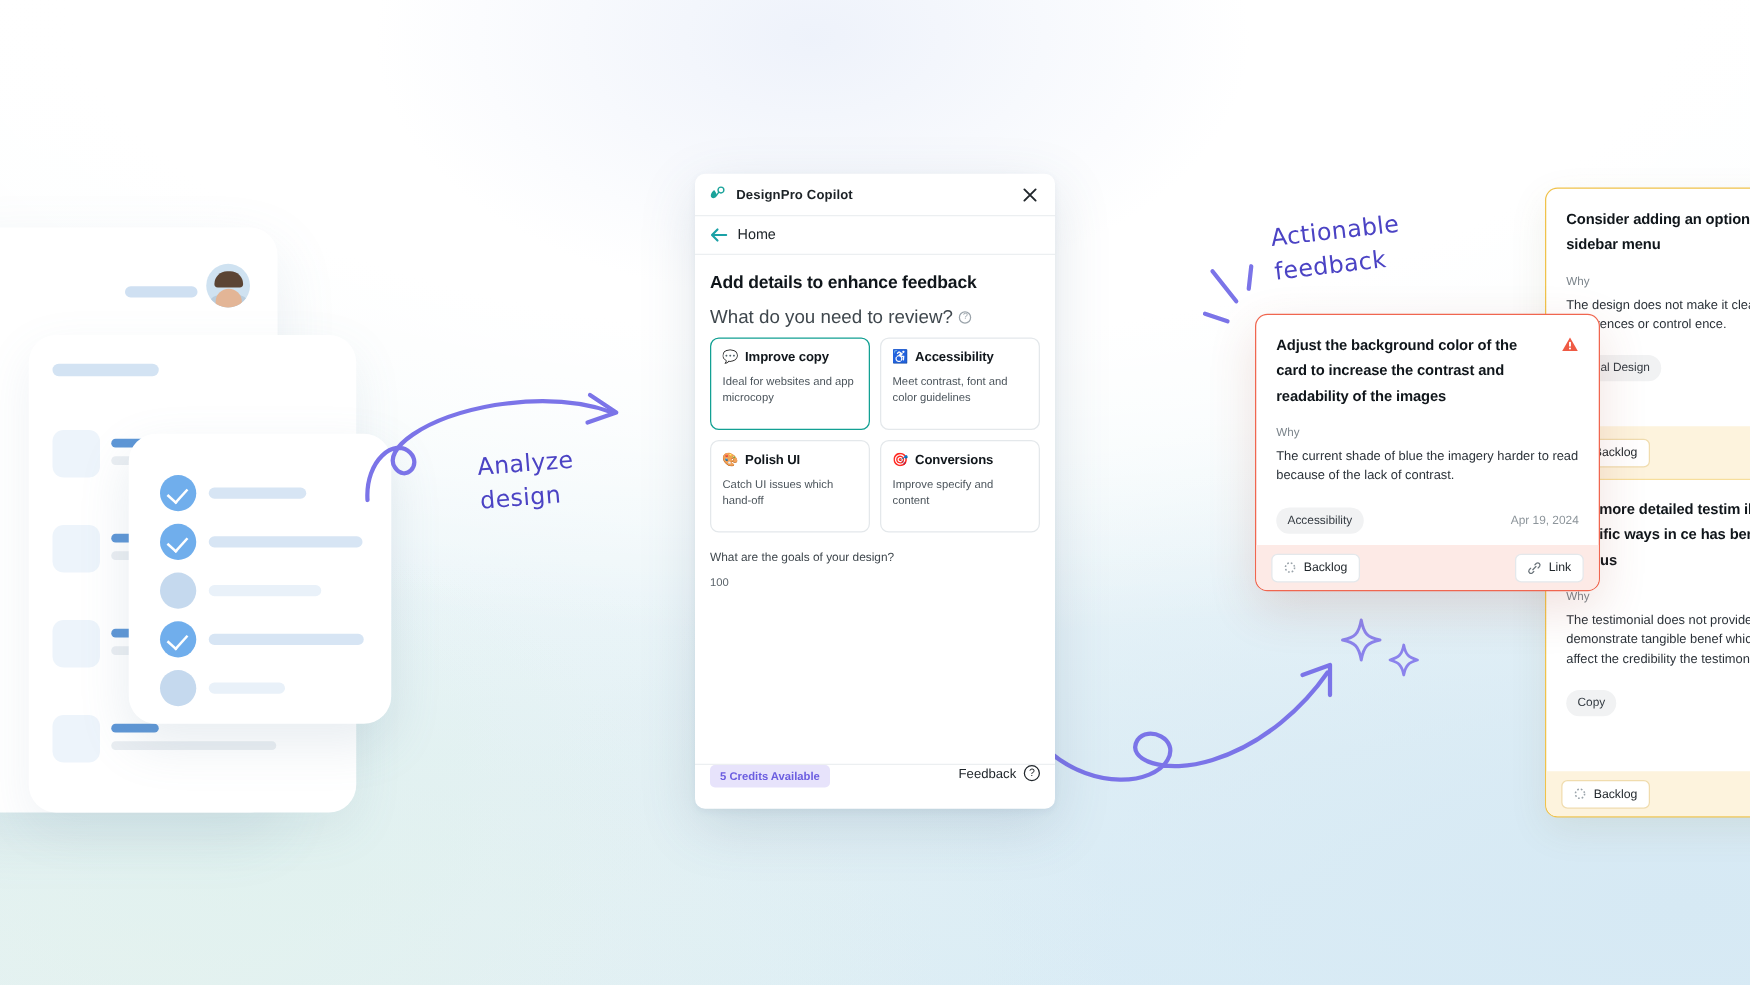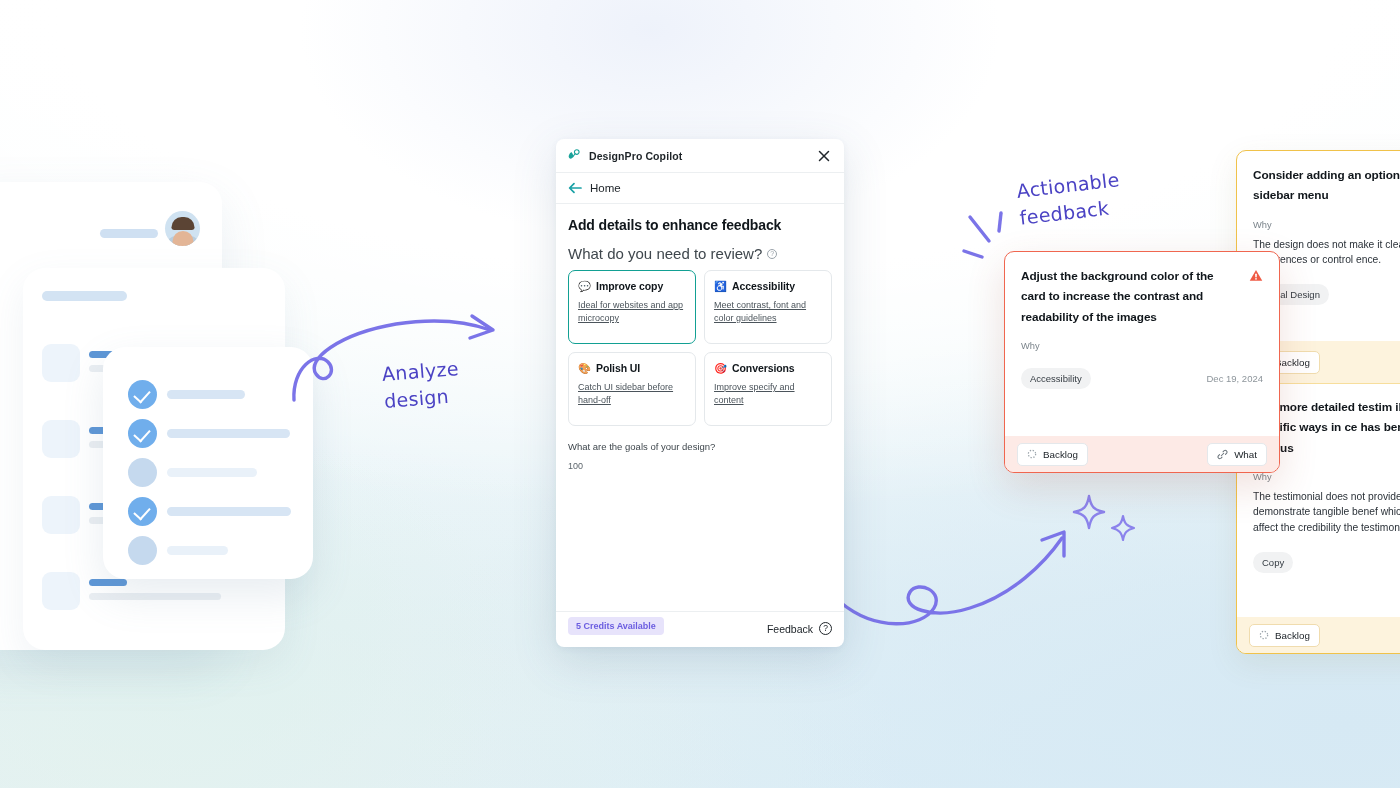--- a/index.html
+++ b/index.html
@@ -183,21 +183,21 @@
   }
   .opt {
     border: 1px solid #e4e8eb; border-radius: 7px;
     padding: 9px 9px 10px 9px; min-height: 74px;
     background: #fff; cursor: pointer;
   }
   .opt.selected { border: 1.6px solid #12a093; }
   .opt-top { display: flex; align-items: center; gap: 5px; margin-bottom: 7px; }
   .opt-ico { font-size: 10.5px; line-height: 1; }
   .opt-name { font-size: 10.5px; font-weight: 700; color: #10161b; letter-spacing: -.1px; }
-  .opt-desc { font-size: 9px; color: #4b545b; line-height: 1.45; text-decoration: underline; }
+  .opt-desc { font-size: 9px; color: #4b545b; line-height: 1.45; }
 
   .goal-lbl { font-size: 9.5px; color: #3f474d; margin-bottom: 8px; }
   .goal-box {
     background: #f4f5f6; border-radius: 4px;
     padding: 9px 9px; min-height: 46px;
     font-size: 8.7px; color: #636c73; line-height: 1.55;
     cursor: text;
   }
   .counter { font-size: 9px; color: #5c656c; margin-top: 9px; }
 
@@ -206,22 +206,22 @@
     width: 100%; height: 32px; border-radius: 5px;
     background: #11868c; color: #fff; border: none;
     font-family: "Liberation Sans", sans-serif;
     font-size: 12px; font-weight: 700;
     display: flex; align-items: center; justify-content: center; gap: 7px;
     cursor: pointer;
   }
   .panel-foot {
     border-top: 1px solid #eceff1;
     height: 36px; flex: 0 0 36px;
-    display: flex; align-items: flex-end; justify-content: space-between;
-    padding: 12px 12px;
+    display: flex; align-items: flex-start; justify-content: space-between;
+    padding: 0 12px;
   }
   .credits {
     background: #e7e3fb; color: #6b5de0;
     font-size: 9px; font-weight: 600;
     padding: 4px 8px; border-radius: 4px; cursor: pointer;
   }
   .foot-right { display: flex; align-items: center; gap: 6px; cursor: pointer; }
   .foot-right .fb { font-size: 10.5px; color: #20262b; font-weight: 400; }
   .qmark {
     width: 13px; height: 13px; border-radius: 50%;
@@ -418,39 +418,40 @@
     <div class="fc-body">
       <div class="fc-title-row">
         <div class="fc-title">Adjust the background color of the card to increase the contrast and readability of the images</div>
         <svg class="warn-ic" viewBox="0 0 16 15">
           <path d="M8 1.1 L15.2 13.6 L0.8 13.6 Z" fill="#ef5a44"></path>
           <rect x="7.1" y="5.1" width="1.8" height="4.6" rx=".9" fill="#fff"></rect>
           <circle cx="8" cy="11.3" r="1" fill="#fff"></circle>
         </svg>
       </div>
       <div class="fc-why">Why</div>
+      <div class="fc-text">The current shade of blue the imagery harder to read because of the lack of contrast.</div>
       <div class="fc-meta">
         <span class="tag">Accessibility</span>
-        <span class="fc-date">Dec 19, 2024</span>
+        <span class="fc-date">Apr 19, 2024</span>
       </div>
     </div>
     <div class="fc-foot">
       <div class="pill">
         <svg class="dots-ic" viewBox="0 0 12 12">
           <circle cx="6" cy="6" r="4.4" fill="none" stroke="#9aa3aa" stroke-width="1.5" stroke-dasharray="1.6 1.9"></circle>
         </svg>
         <span>Backlog</span>
       </div>
       <div class="pill">
         <svg class="link-ic" viewBox="0 0 14 14">
           <path d="M5.4 8.6 L8.6 5.4" stroke="#6b747b" stroke-width="1.3" stroke-linecap="round"></path>
           <path d="M7.6 3.6 L9.1 2.1 A2.3 2.3 0 0 1 12.3 5.3 L10.8 6.8" stroke="#6b747b" stroke-width="1.3" fill="none" stroke-linecap="round"></path>
           <path d="M6.4 10.4 L4.9 11.9 A2.3 2.3 0 0 1 1.7 8.7 L3.2 7.2" stroke="#6b747b" stroke-width="1.3" fill="none" stroke-linecap="round"></path>
         </svg>
-        <span>What</span>
+        <span>Link</span>
       </div>
     </div>
   </div>
 
   <div class="panel">
 
     <div class="panel-head">
       <svg class="brand-mark" viewBox="0 0 16 16">
         <path d="M4.6 4.2 C6.6 6.4, 7.2 8.4, 6.2 10.1 C5.3 11.6, 3.2 11.8, 2.2 10.4 C1.2 9, 1.9 6.4, 4.6 4.2 Z" fill="#1aa39a"></path>
         <circle cx="10.4" cy="4.3" r="2.5" fill="none" stroke="#1aa39a" stroke-width="1.2"></circle>
@@ -492,21 +493,21 @@
             <span class="opt-ico">♿</span>
             <span class="opt-name">Accessibility</span>
           </div>
           <div class="opt-desc">Meet contrast, font and color guidelines</div>
         </div>
         <div class="opt">
           <div class="opt-top">
             <span class="opt-ico">🎨</span>
             <span class="opt-name">Polish UI</span>
           </div>
-          <div class="opt-desc">Catch UI sidebar before hand-off</div>
+          <div class="opt-desc">Catch UI issues which hand-off</div>
         </div>
         <div class="opt">
           <div class="opt-top">
             <span class="opt-ico">🎯</span>
             <span class="opt-name">Conversions</span>
           </div>
           <div class="opt-desc">Improve specify and content</div>
         </div>
       </div>
 

